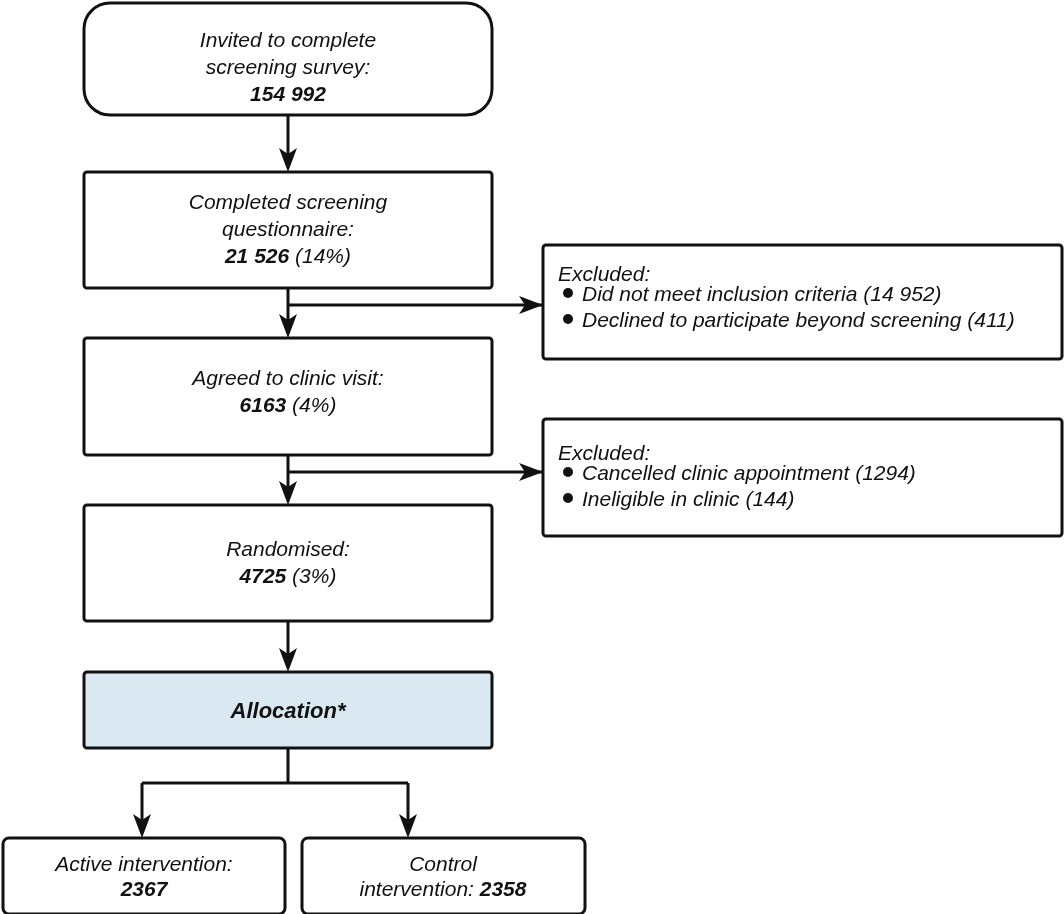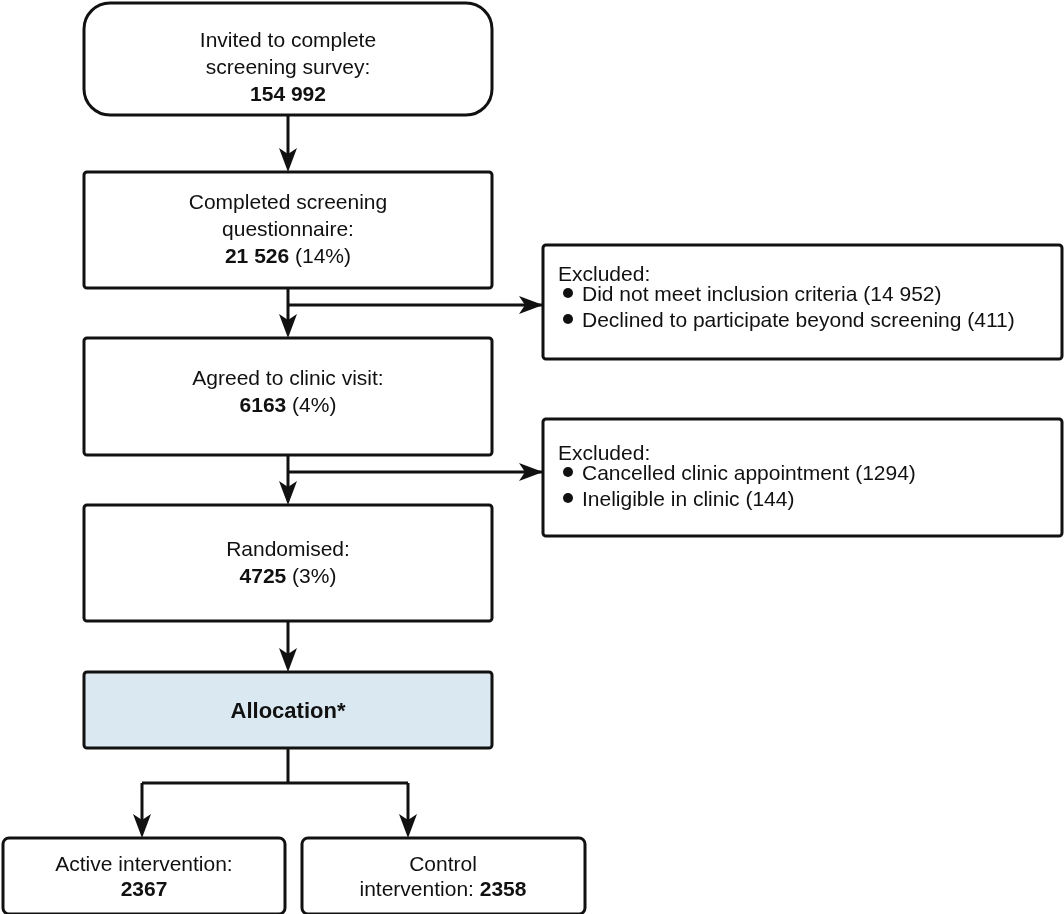--- a/index.html
+++ b/index.html
@@ -11,20 +11,21 @@
     width: 1064px;
     height: 914px;
     font-family: "Liberation Sans", sans-serif;
     color: #000000;
     overflow: hidden;
   }
   #flowchart-root {
     position: relative;
     width: 1064px;
     height: 914px;
+    font-style: italic;
   }
   svg#flow-svg {
     position: absolute;
     top: 0;
     left: 0;
     width: 1064px;
     height: 914px;
   }
   .box-shape {
     fill: #ffffff;

